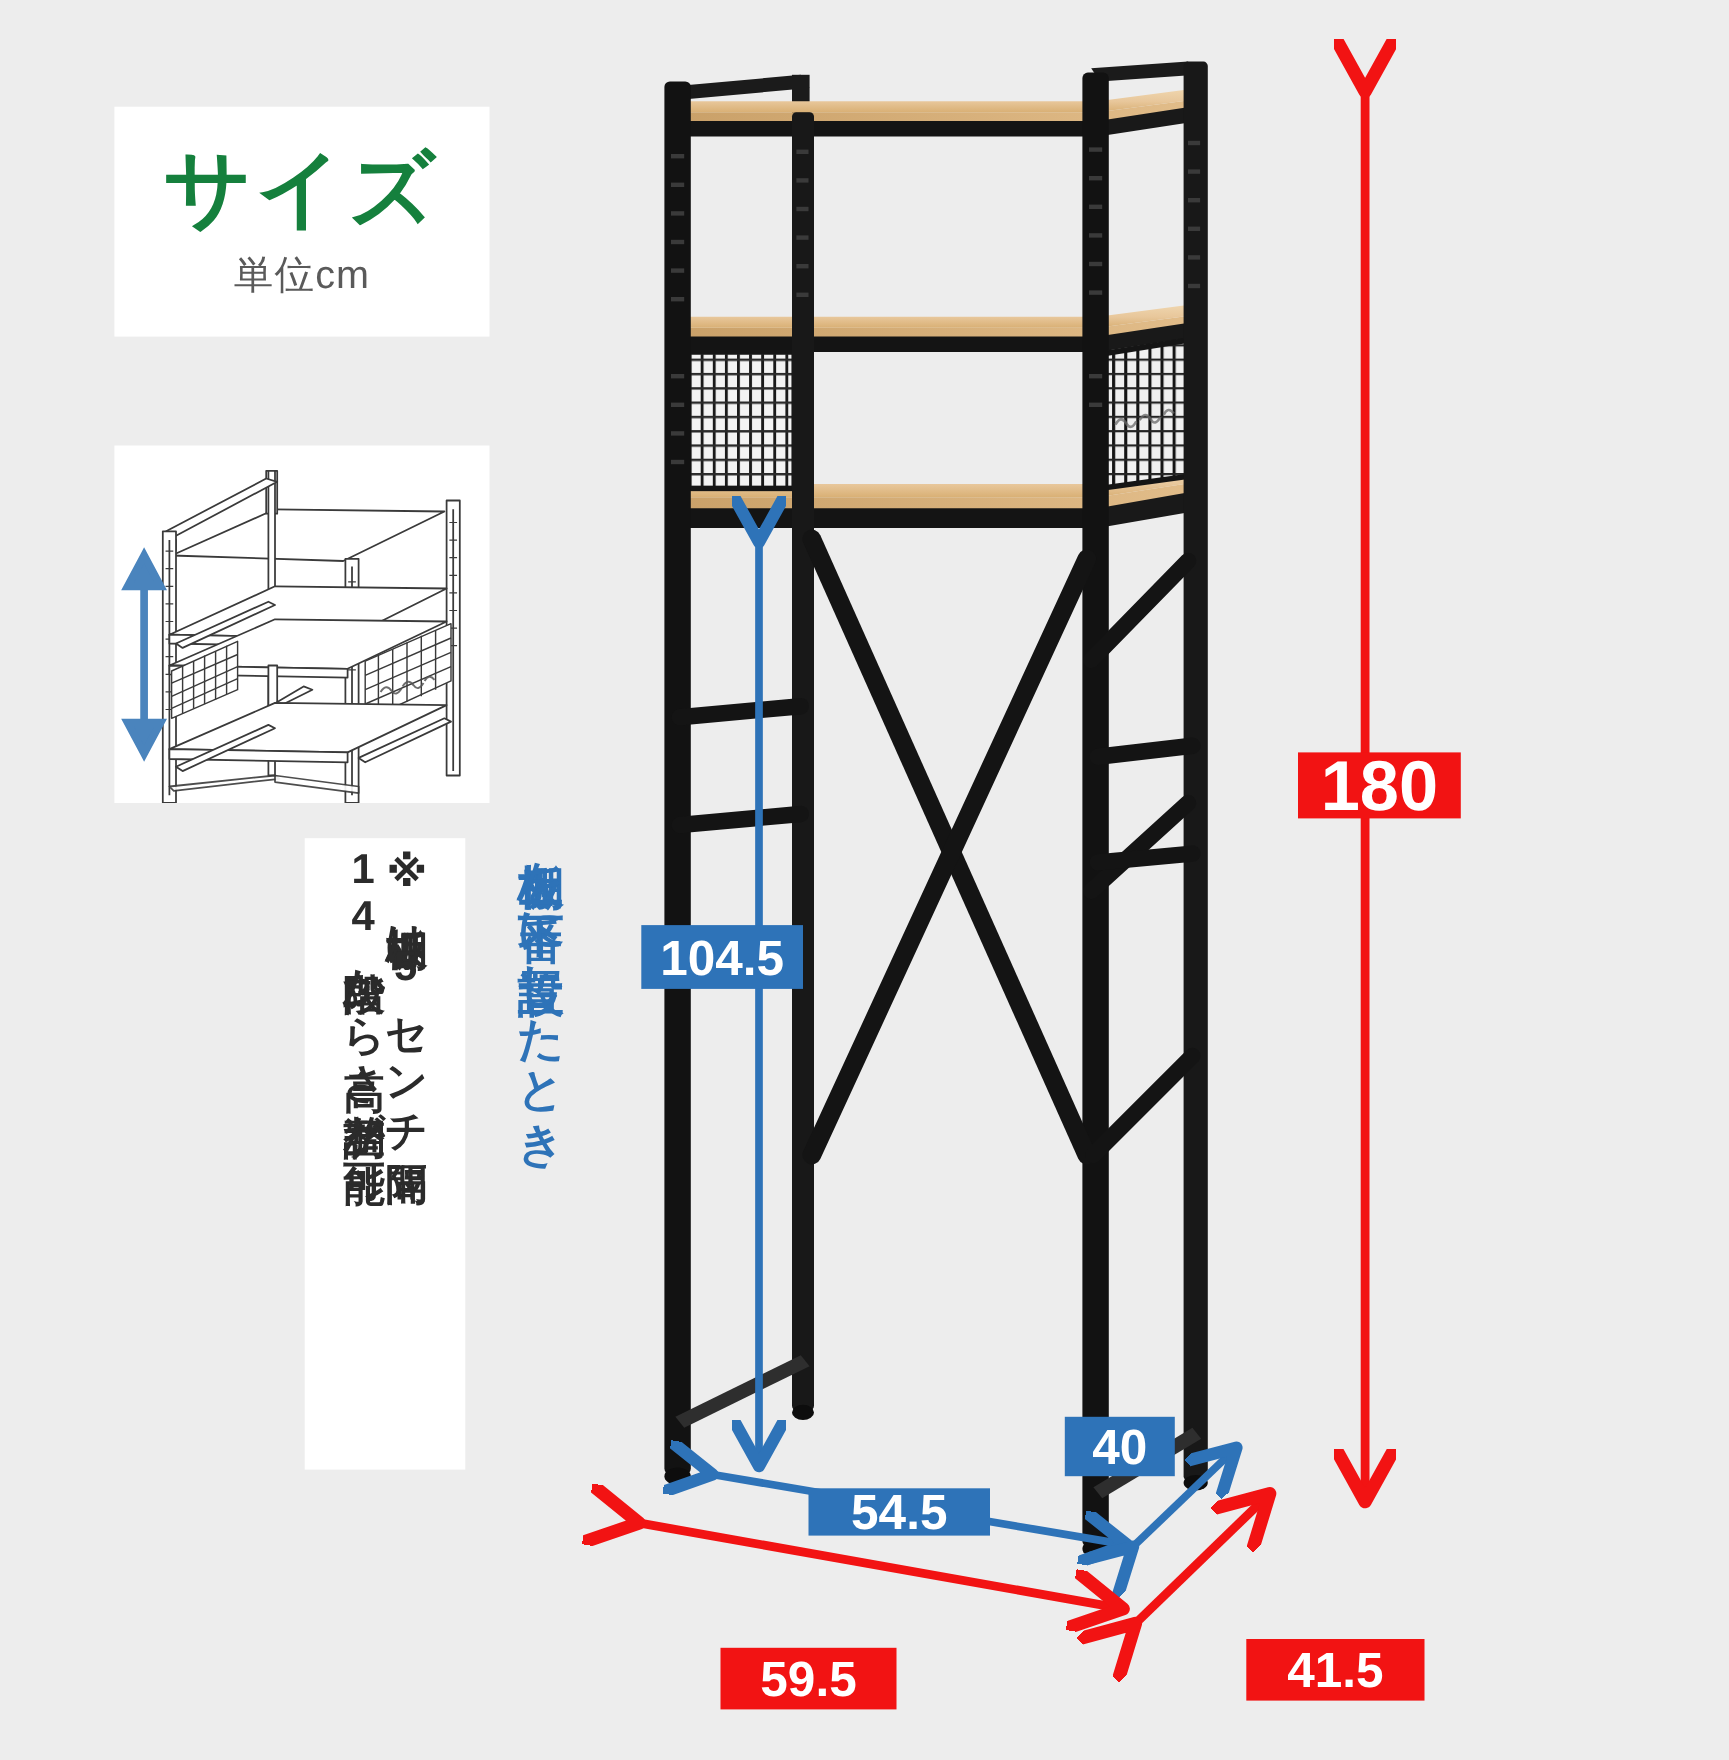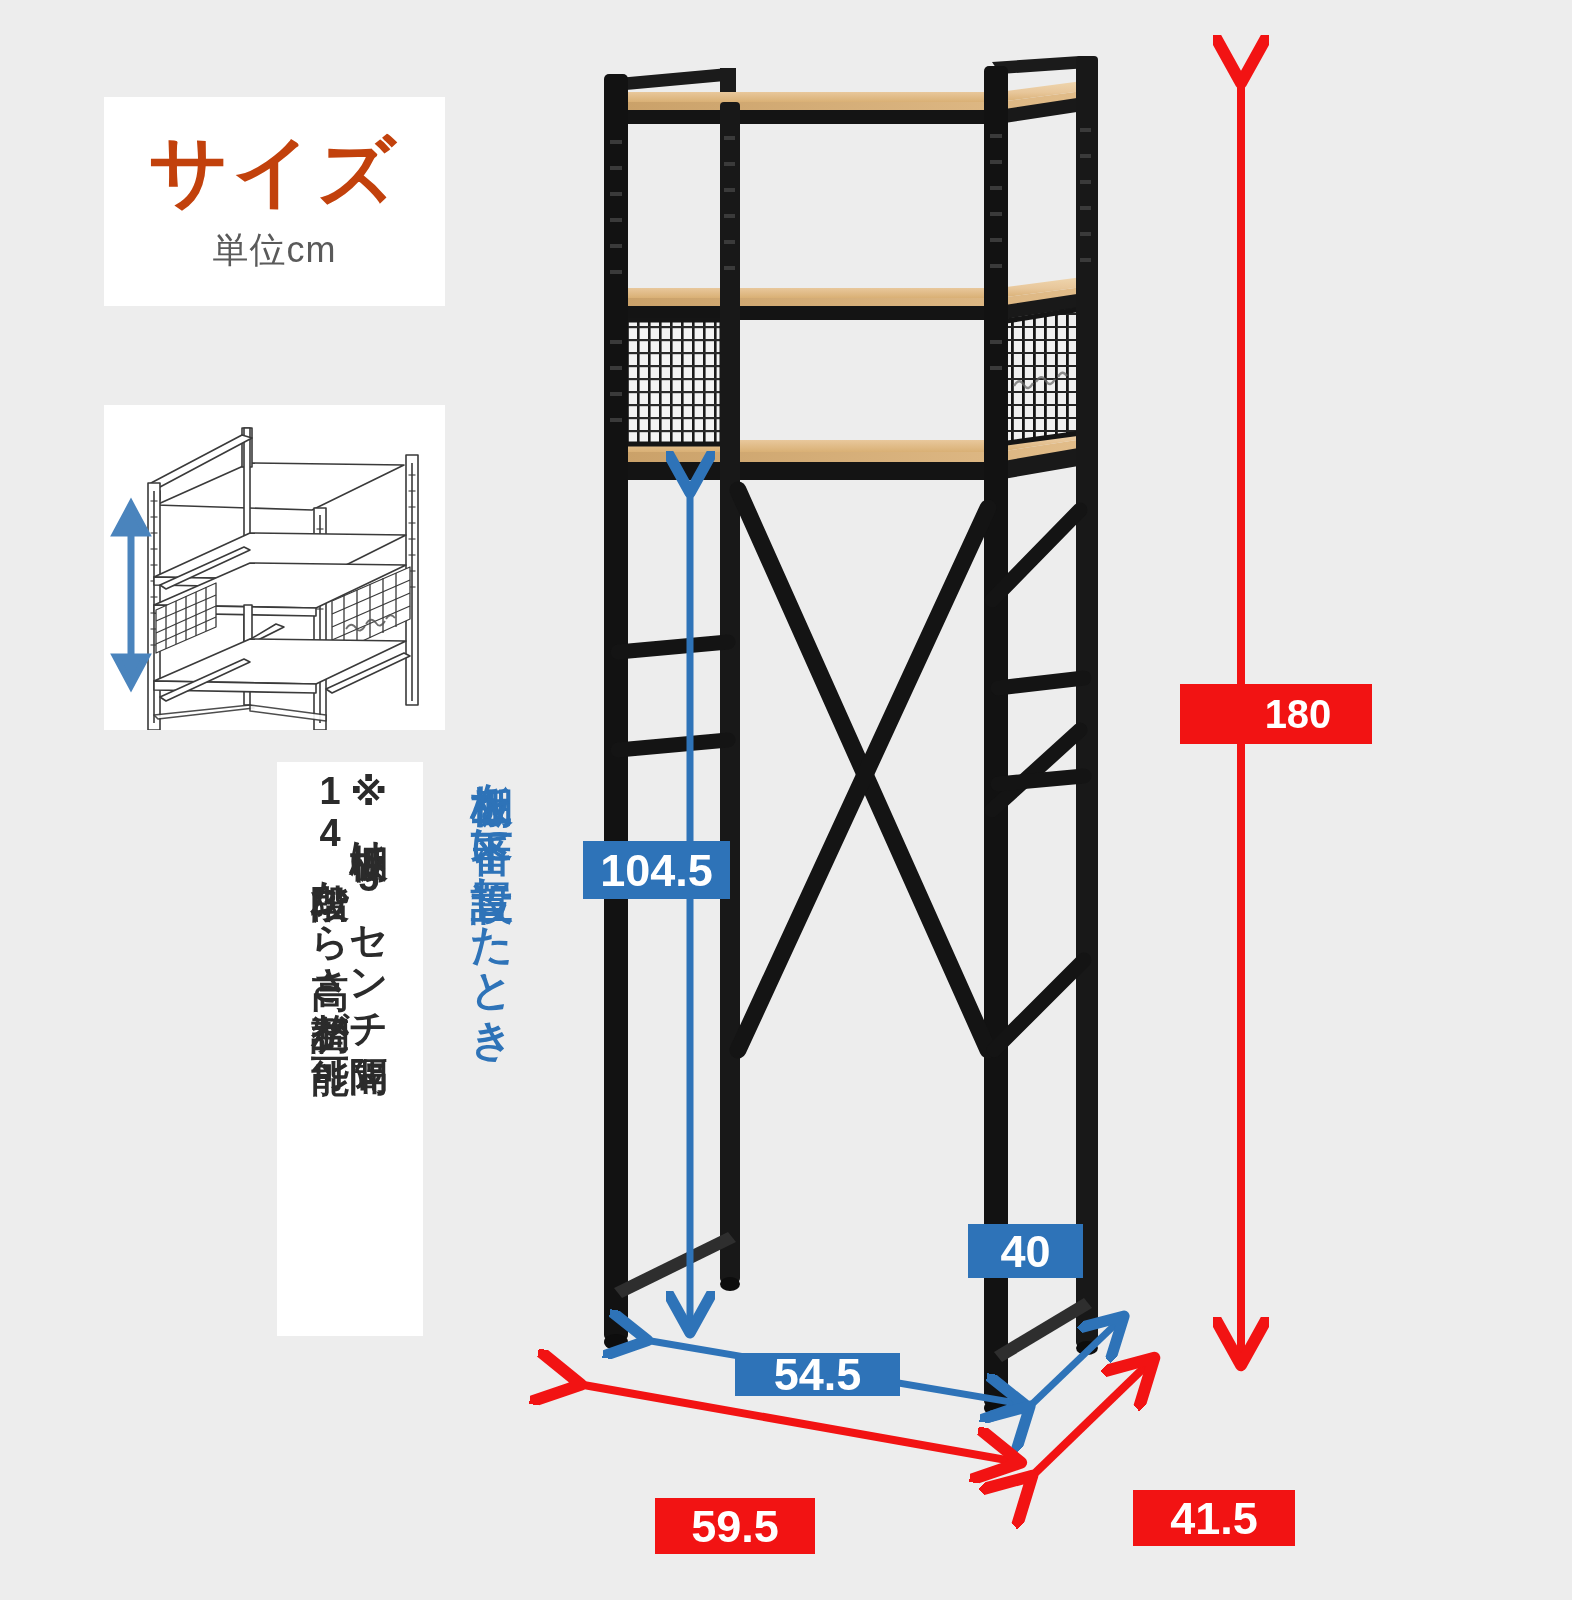--- a/index.html
+++ b/index.html
@@ -12,21 +12,21 @@
   .stage{position:absolute;inset:0;}
   .abs{position:absolute;}
 
   
   #title-card{
     left:104px;top:97px;width:341px;height:209px;
     background:#fff;display:flex;flex-direction:column;
     align-items:center;justify-content:center;
   }
   #title-main{
-    font-size:78px;font-weight:700;color:#c2410c;
+    font-size:78px;font-weight:700;color:#15803d;
     letter-spacing:4px;line-height:1;margin-top:4px;
   }
   #title-sub{
     font-size:36px;color:#5a5a5a;margin-top:16px;letter-spacing:1px;
   }
 
   
   #legend{
     left:104px;top:330px;width:345px;height:62px;
     display:flex;align-items:center;gap:38px;
@@ -66,22 +66,22 @@
   
   .chip{
     display:flex;align-items:center;justify-content:center;
     color:#fff;font-weight:700;line-height:1;
   }
   .chip-blue{background:#2e73b8;}
   .chip-red{background:#f21313;}
 
   #chip-104{left:583px;top:829px;width:147px;height:58px;font-size:45px;margin-top:12px;}
   #chip-545{left:735px;top:1353px;width:165px;height:43px;font-size:45px;}
-  #chip-40 {left:968px;top:1224px;width:115px;height:54px;font-size:45px;}
-  #chip-180{left:1180px;top:684px;width:148px;height:60px;font-size:40px;padding-left:44px;}
+  #chip-40 {left:968px;top:1288px;width:100px;height:54px;font-size:45px;}
+  #chip-180{left:1180px;top:684px;width:148px;height:60px;font-size:64px;}
   #chip-595{left:655px;top:1498px;width:160px;height:56px;font-size:45px;}
   #chip-415{left:1133px;top:1490px;width:162px;height:56px;font-size:45px;}
 
   #rack-svg{left:560px;top:40px;}
   #dims-svg{left:0;top:0;}
 </style>
 </head>
 <body style="background: rgb(237, 237, 237);">
 
 <div class="stage">

